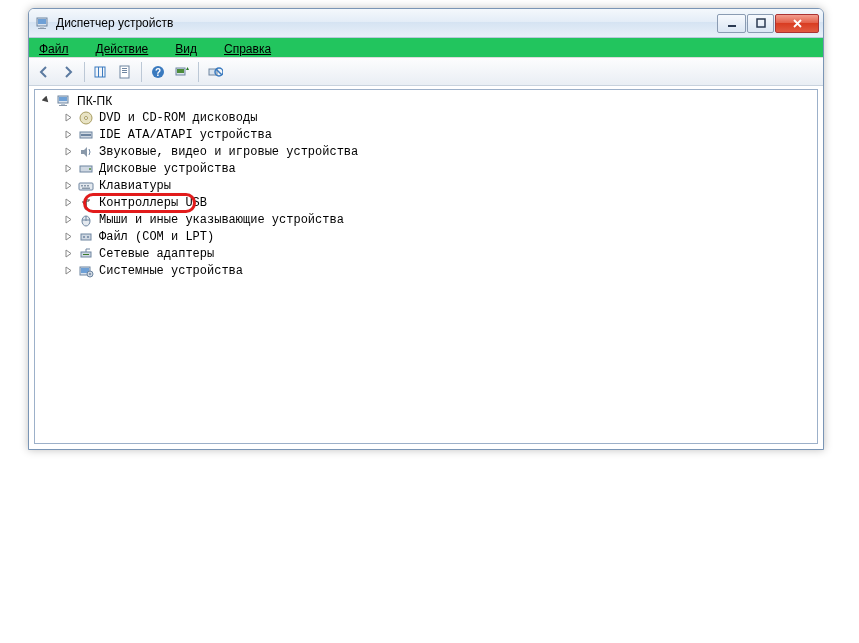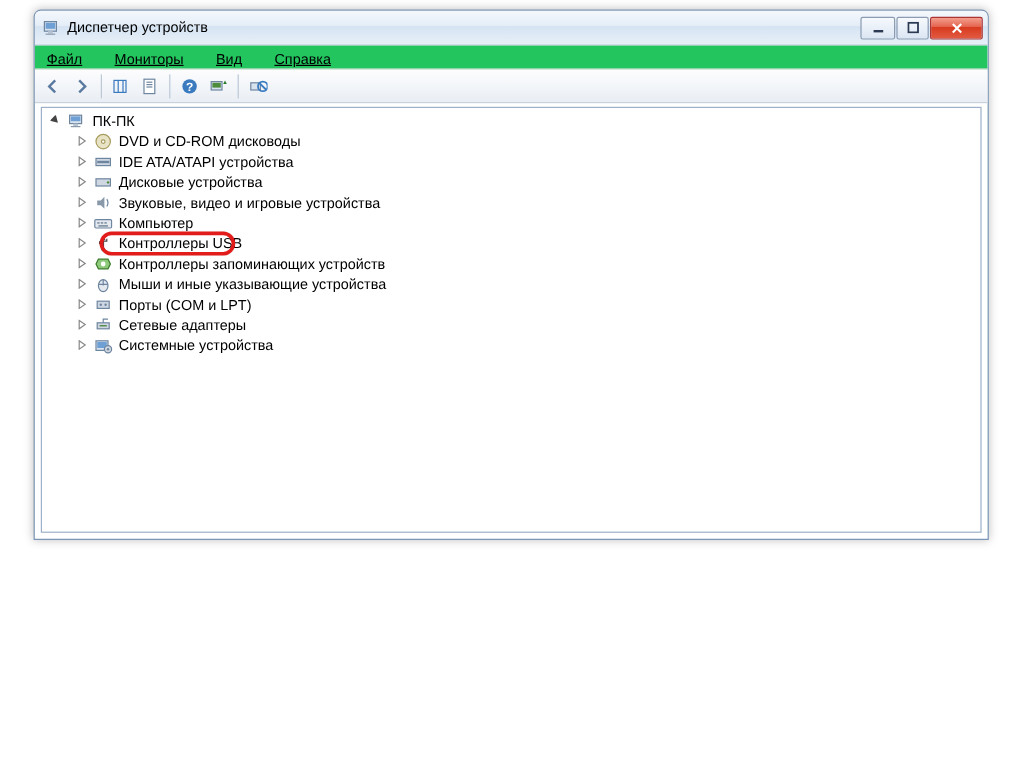--- a/index.html
+++ b/index.html
@@ -103,21 +103,21 @@
     }
     .tree { list-style: none; }
     .tree-row {
       display: flex; align-items: center;
       height: 17px;
       padding-left: 6px;
       white-space: nowrap;
       cursor: pointer;
     }
     .tree-row.root { padding-left: 6px; }
-    .tree-row.child { padding-left: 28px; }
+    .tree-row.child { padding-left: 28px; font-family: Liberation Mono, monospace; }
     .expand {
       width: 11px; height: 11px;
       margin-right: 4px;
       display: flex; align-items: center; justify-content: center;
       font-size: 9px; color: #5a5a5a;
       cursor: pointer;
     }
     .node-icon {
       width: 16px; height: 16px;
       margin-right: 3px;
@@ -162,21 +162,21 @@
       <div class="win-btn close">
         <svg width="11" height="11">
             <path d="M2 2 L9 9 M9 2 L2 9" stroke="#fff" stroke-width="1.8"></path>
           </svg>
       </div>
     </div>
   </div>
 
   <div class="menubar">
     <span class="menu-item"><span class="ul">Файл</span></span>
-    <span class="menu-item"><span class="ul">Мониторы</span></span>
+    <span class="menu-item"><span class="ul">Действие</span></span>
     <span class="menu-item"><span class="ul">Вид</span></span>
     <span class="menu-item"><span class="ul">Справка</span></span>
   </div>
 
   <div class="toolbar">
     <div class="tool-btn" title="Назад">
       <svg width="16" height="16">
           <path d="M10 3 L5 8 L10 13" fill="none" stroke="#5b7aa0" stroke-width="2"></path>
         </svg>
     </div>
@@ -279,60 +279,60 @@
             </li>
             <li>
               <div class="tree-row child">
                 <span class="expand">
                   <svg width="9" height="9">
                     <path d="M2 1 L7 4.5 L2 8 Z" fill="none" stroke="#888"></path>
                   </svg>
                 </span>
                 <span class="node-icon">
                   <svg width="16" height="16" viewBox="0 0 16 16">
+                    <path d="M3 6 L6 6 L9 3 L9 13 L6 10 L3 10 Z" fill="#8a99aa"></path>
+                    <path d="M11 5 Q13 8 11 11" fill="none" stroke="#6e85a0"></path>
+                  </svg>
+                </span>
+                <span class="node-label">Звуковые, видео и игровые устройства</span>
+              </div>
+            </li>
+            <li>
+              <div class="tree-row child">
+                <span class="expand">
+                  <svg width="9" height="9">
+                    <path d="M2 1 L7 4.5 L2 8 Z" fill="none" stroke="#888"></path>
+                  </svg>
+                </span>
+                <span class="node-icon">
+                  <svg width="16" height="16" viewBox="0 0 16 16">
                     <rect x="2" y="5" width="12" height="6" fill="#cfd8e2" stroke="#6e85a0"></rect>
                     <circle cx="12" cy="8" r="1" fill="#4c8c3a"></circle>
                   </svg>
                 </span>
                 <span class="node-label">Дисковые устройства</span>
-              </div>
-            </li>
-            <li>
-              <div class="tree-row child">
-                <span class="expand">
-                  <svg width="9" height="9">
-                    <path d="M2 1 L7 4.5 L2 8 Z" fill="none" stroke="#888"></path>
-                  </svg>
-                </span>
-                <span class="node-icon">
-                  <svg width="16" height="16" viewBox="0 0 16 16">
-                    <path d="M3 6 L6 6 L9 3 L9 13 L6 10 L3 10 Z" fill="#8a99aa"></path>
-                    <path d="M11 5 Q13 8 11 11" fill="none" stroke="#6e85a0"></path>
-                  </svg>
-                </span>
-                <span class="node-label">Звуковые, видео и игровые устройства</span>
               </div>
             </li>
             <li>
               <div class="tree-row child">
                 <span class="expand">
                   <svg width="9" height="9">
                     <path d="M2 1 L7 4.5 L2 8 Z" fill="none" stroke="#888"></path>
                   </svg>
                 </span>
                 <span class="node-icon">
                   <svg width="16" height="16" viewBox="0 0 16 16">
                     <rect x="1" y="5" width="14" height="7" rx="1" fill="#e4e9ef" stroke="#6e85a0"></rect>
                     <rect x="3" y="7" width="2" height="1.5" fill="#8a99aa"></rect>
                     <rect x="6" y="7" width="2" height="1.5" fill="#8a99aa"></rect>
                     <rect x="9" y="7" width="2" height="1.5" fill="#8a99aa"></rect>
                     <rect x="4" y="9.5" width="8" height="1.5" fill="#8a99aa"></rect>
                   </svg>
                 </span>
-                <span class="node-label">Компьютер</span>
+                <span class="node-label">Клавиатуры</span>
               </div>
             </li>
             <li>
               <div class="tree-row child">
                 <span class="expand">
                   <svg width="9" height="9">
                     <path d="M2 1 L7 4.5 L2 8 Z" fill="none" stroke="#888"></path>
                   </svg>
                 </span>
                 <span class="node-icon">
@@ -349,36 +349,20 @@
             </li>
             <li>
               <div class="tree-row child">
                 <span class="expand">
                   <svg width="9" height="9">
                     <path d="M2 1 L7 4.5 L2 8 Z" fill="none" stroke="#888"></path>
                   </svg>
                 </span>
                 <span class="node-icon">
                   <svg width="16" height="16" viewBox="0 0 16 16">
-                    <path d="M4 4 L12 4 L14 8 L12 12 L4 12 L2 8 Z" fill="#8cc97a" stroke="#3a7a2a"></path>
-                    <circle cx="8" cy="8" r="2" fill="#fff"></circle>
-                  </svg>
-                </span>
-                <span class="node-label">Контроллеры запоминающих устройств</span>
-              </div>
-            </li>
-            <li>
-              <div class="tree-row child">
-                <span class="expand">
-                  <svg width="9" height="9">
-                    <path d="M2 1 L7 4.5 L2 8 Z" fill="none" stroke="#888"></path>
-                  </svg>
-                </span>
-                <span class="node-icon">
-                  <svg width="16" height="16" viewBox="0 0 16 16">
                     <ellipse cx="8" cy="9" rx="4" ry="5" fill="#e4e9ef" stroke="#6e85a0"></ellipse>
                     <path d="M8 4 L8 9" stroke="#6e85a0"></path>
                     <path d="M4 8 L12 8" stroke="#6e85a0"></path>
                   </svg>
                 </span>
                 <span class="node-label">Мыши и иные указывающие устройства</span>
               </div>
             </li>
             <li>
               <div class="tree-row child">
@@ -387,21 +371,21 @@
                     <path d="M2 1 L7 4.5 L2 8 Z" fill="none" stroke="#888"></path>
                   </svg>
                 </span>
                 <span class="node-icon">
                   <svg width="16" height="16" viewBox="0 0 16 16">
                     <rect x="3" y="5" width="10" height="6" fill="#cfd8e2" stroke="#6e85a0"></rect>
                     <circle cx="6" cy="8" r="1" fill="#6e85a0"></circle>
                     <circle cx="10" cy="8" r="1" fill="#6e85a0"></circle>
                   </svg>
                 </span>
-                <span class="node-label">Порты (COM и LPT)</span>
+                <span class="node-label">Файл (COM и LPT)</span>
               </div>
             </li>
             <li>
               <div class="tree-row child">
                 <span class="expand">
                   <svg width="9" height="9">
                     <path d="M2 1 L7 4.5 L2 8 Z" fill="none" stroke="#888"></path>
                   </svg>
                 </span>
                 <span class="node-icon">

